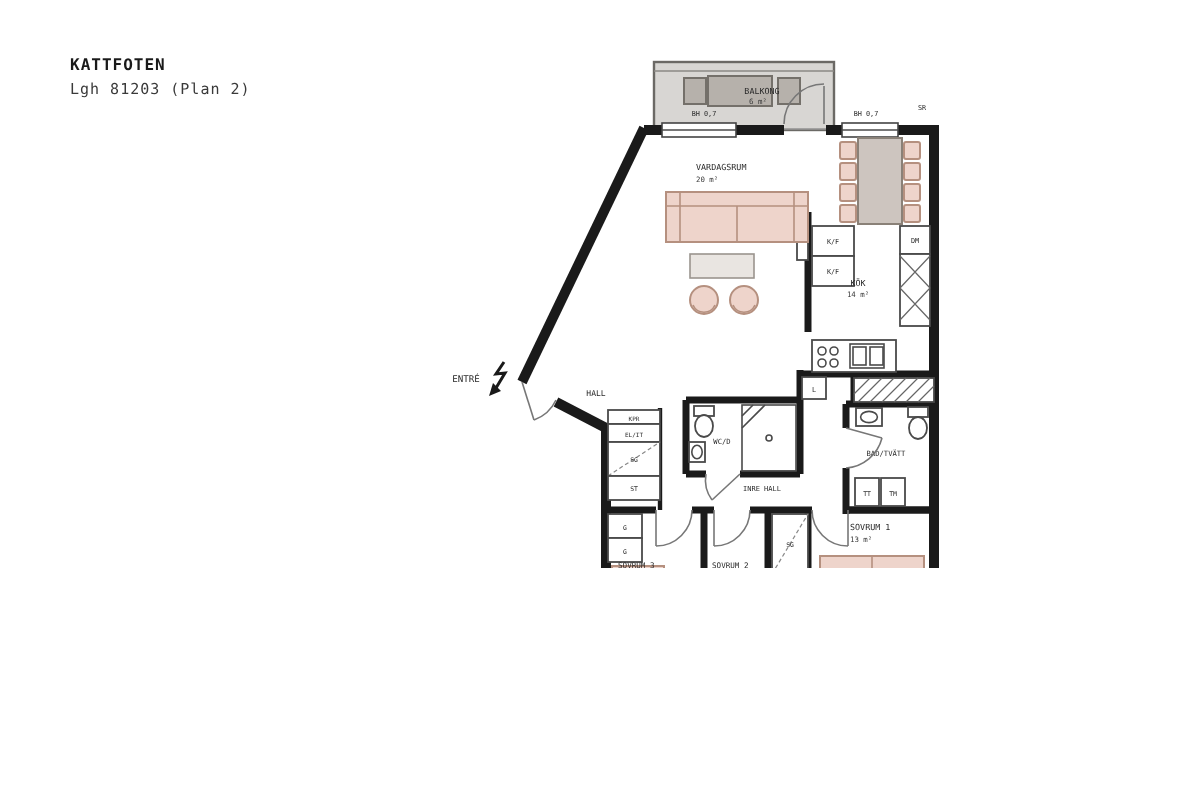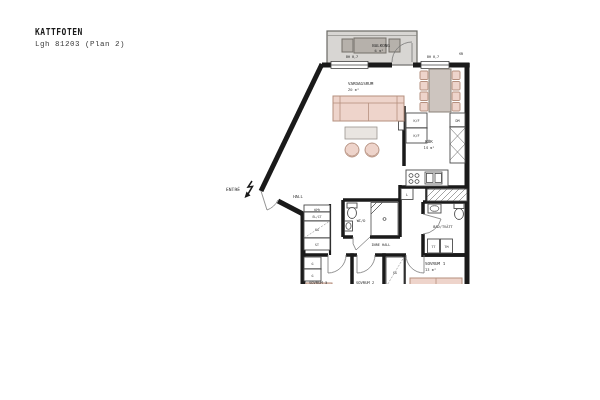--- a/index.html
+++ b/index.html
@@ -1,20 +1,20 @@
 <!DOCTYPE html>
 <html><head>
 <meta charset="utf-8">
 <style>
   html,body{margin:0;padding:0;background:#ffffff;}
   .stage{position:relative;width:600px;height:284px;background:#fff;overflow:hidden;
          font-family:"DejaVu Sans Mono","Liberation Mono",monospace;}
   .hdr{position:absolute;left:35px;top:28px;color:#1a1a1a;}
   .hdr .t{font-weight:bold;font-size:8px;letter-spacing:0.5px;}
-  .hdr .s{font-size:7.5px;color:#3a3a3a;margin-top:3px;letter-spacing:0.5px;font-family:Liberation Mono, monospace;}
+  .hdr .s{font-size:7.5px;color:#3a3a3a;margin-top:3px;letter-spacing:0.5px;}
   svg{position:absolute;left:0;top:0;}
   
   .wall{stroke:#1a1a1a;stroke-width:5;fill:none;stroke-linecap:butt;}
   .iwall{stroke:#1a1a1a;stroke-width:3.5;fill:none;stroke-linecap:butt;}
   .mwall{stroke:#1a1a1a;stroke-width:2.2;fill:none;}
   .thin{stroke:#4a4a4a;stroke-width:0.9;fill:#ffffff;}
   .thinl{stroke:#4a4a4a;stroke-width:0.8;fill:none;}
   .hatch{stroke:#666;stroke-width:0.6;fill:none;}
   .furn{fill:#eed4cb;stroke:#b5907f;stroke-width:1;}
   .furnl{stroke:#b5907f;stroke-width:0.8;fill:none;}

